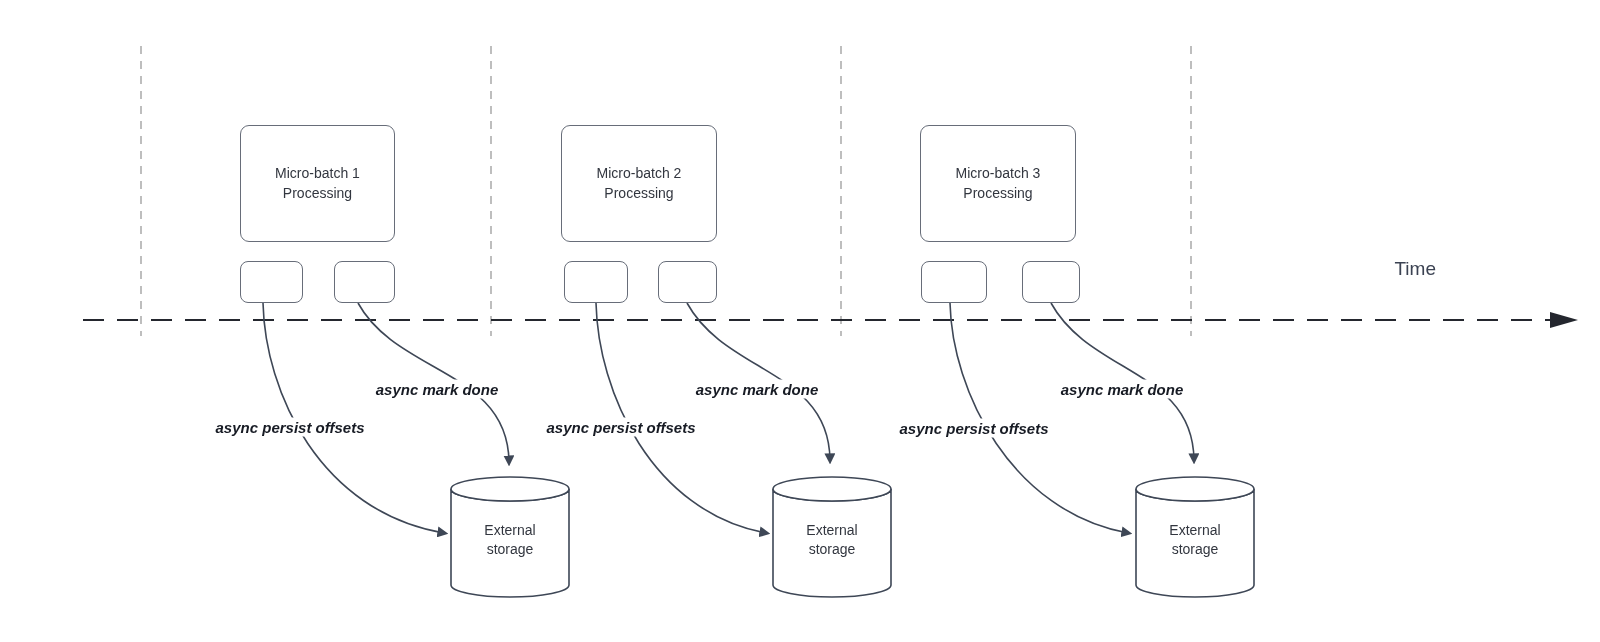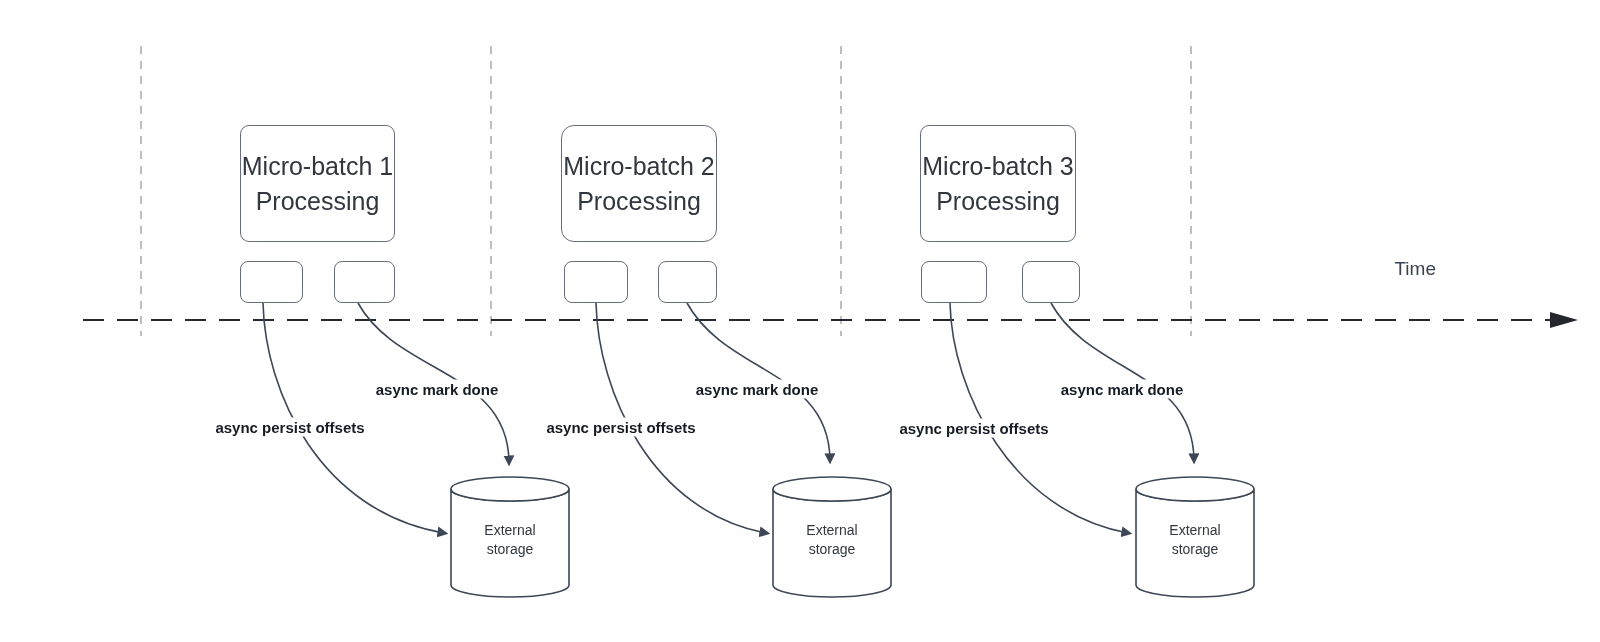--- a/index.html
+++ b/index.html
@@ -57,39 +57,40 @@
   .node {
     position: absolute;
     border: 1px solid var(--box-border);
     border-radius: 9px;
     background: #ffffff;
     display: flex;
     align-items: center;
     justify-content: center;
     text-align: center;
     color: var(--title-text);
-    font-size: 25px;
+    font-size: 14px;
     line-height: 1.4;
     white-space: pre-line;
   }
   .port {
     position: absolute;
     border: 1px solid var(--box-border);
     border-radius: 8px;
     background: #ffffff;
   }
   .edge-label {
     position: absolute;
     transform: translate(-50%, -50%);
     font-size: 15px;
     font-weight: 700;
     color: var(--label-text);
     background: var(--background);
     padding: 1px 3px;
     white-space: nowrap;
+    font-style: italic;
   }
   .storage-label {
     position: absolute;
     transform: translate(-50%, -50%);
     font-size: 14px;
     line-height: 1.35;
     color: var(--title-text);
     text-align: center;
     white-space: pre-line;
   }
@@ -148,21 +149,21 @@
     <span>Micro-batch 1
 Processing</span>
   </div>
   <div class="port" style="left:240px; top:261px; width:63px; height:42px;"></div>
   <div class="port" style="left:334px; top:261px; width:61px; height:42px;"></div>
   <div class="edge-label" style="left:290px; top:427px;">async persist offsets</div>
   <div class="edge-label" style="left:437px; top:389px;">async mark done</div>
   <div class="storage-label" style="left:510px; top:540px;">External
 storage</div>
 
-  <div class="node" style="left:561px; top:125px; width:156px; height:117px;border-radius:13px;">
+  <div class="node" style="left:561px; top:125px; width:156px; height:117px;">
     <span>Micro-batch 2
 Processing</span>
   </div>
   <div class="port" style="left:564px; top:261px; width:64px; height:42px;"></div>
   <div class="port" style="left:658px; top:261px; width:59px; height:42px;"></div>
   <div class="edge-label" style="left:621px; top:427px;">async persist offsets</div>
   <div class="edge-label" style="left:757px; top:389px;">async mark done</div>
   <div class="storage-label" style="left:832px; top:540px;">External
 storage</div>
 

